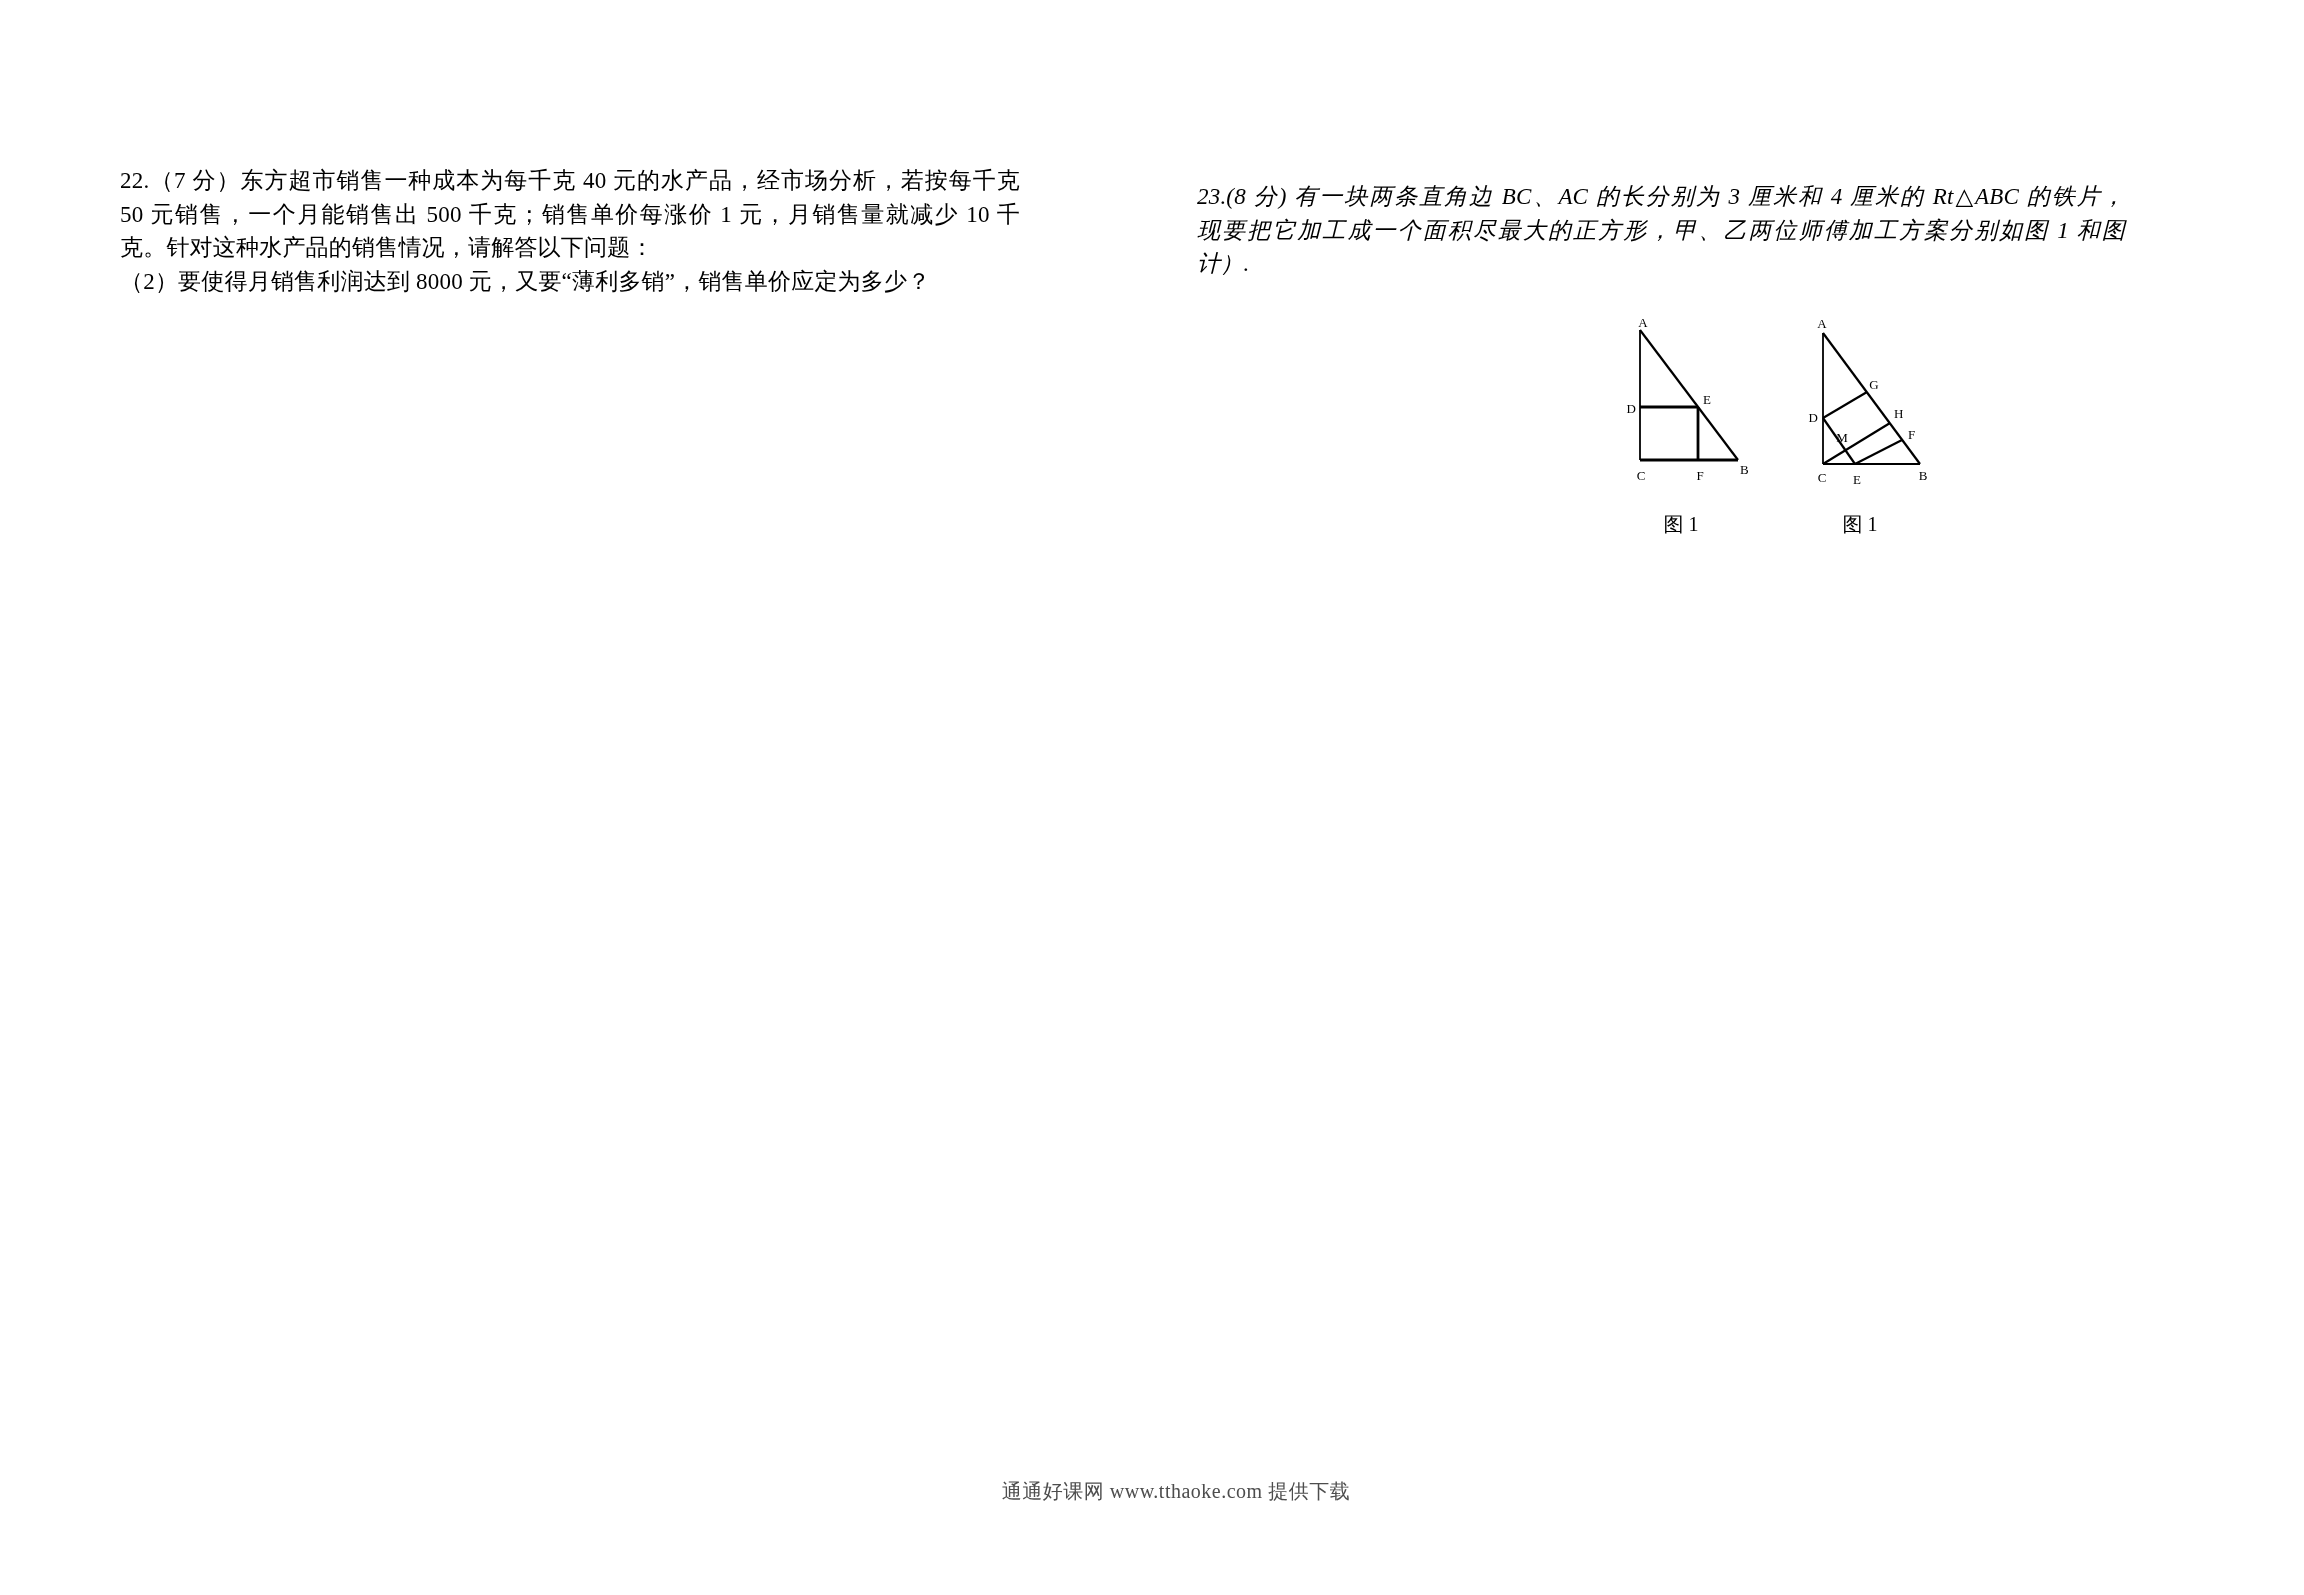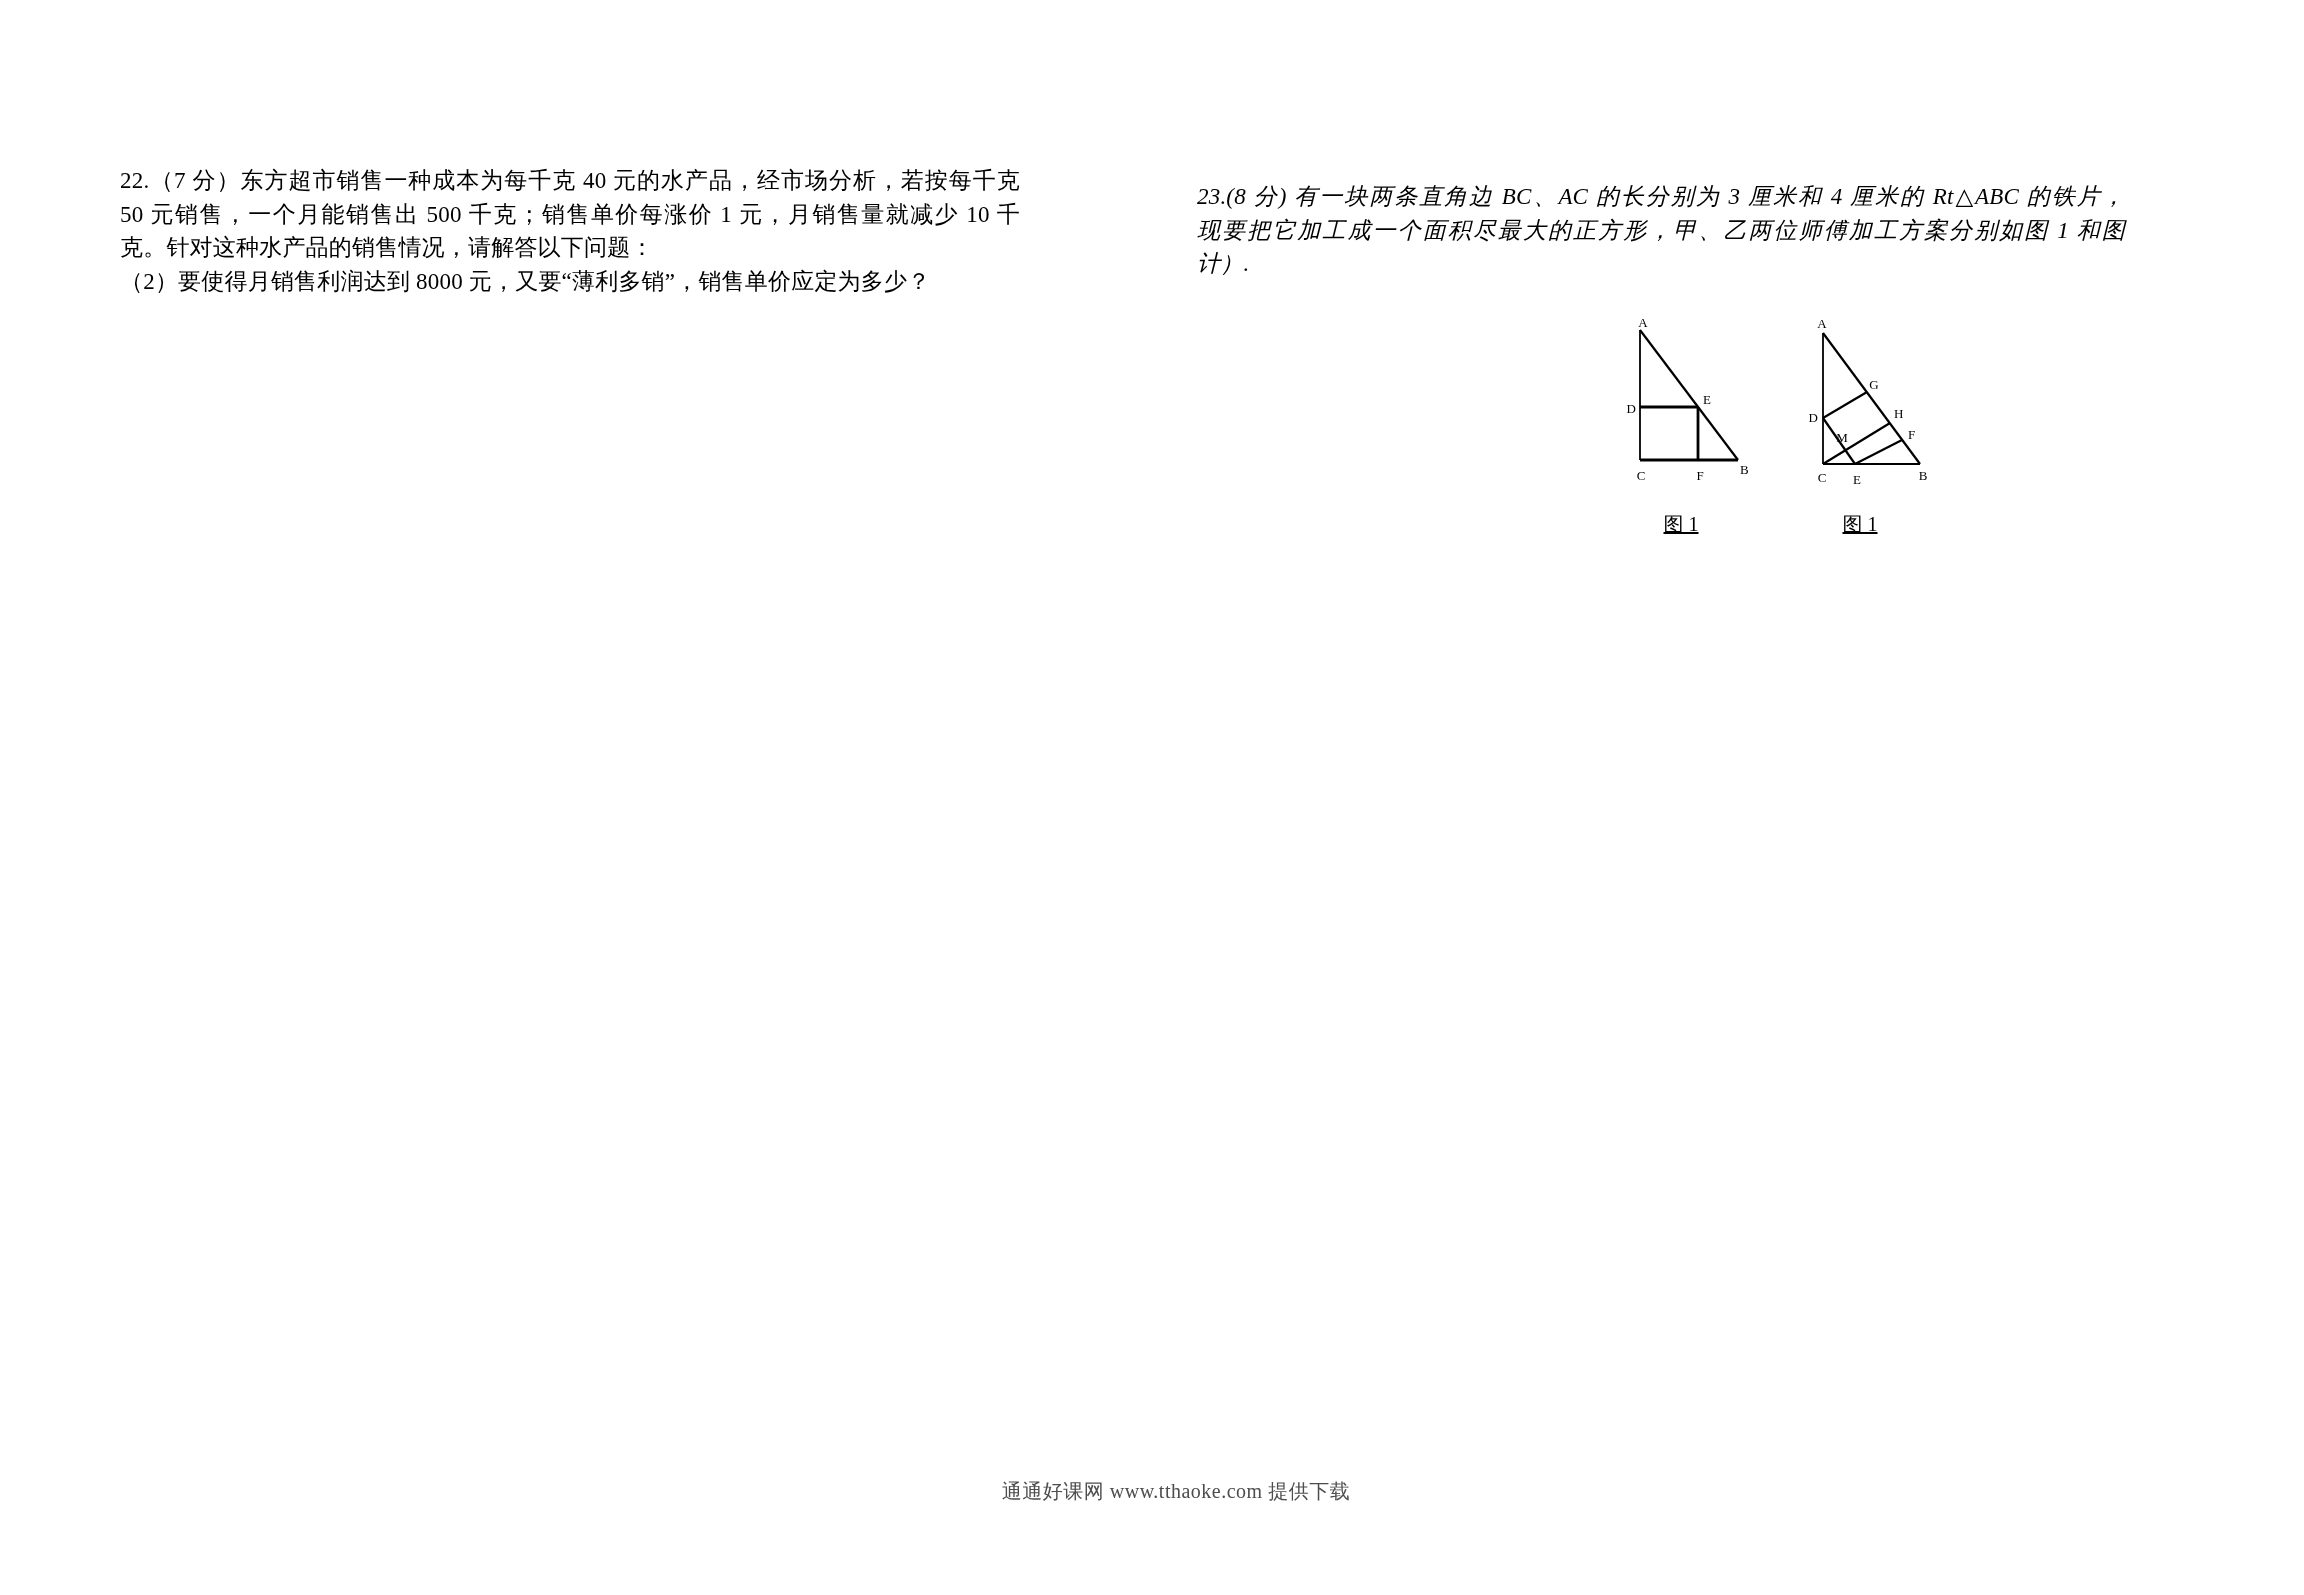--- a/index.html
+++ b/index.html
@@ -25,21 +25,20 @@
     text-align:justify;
     text-align-last:justify;
     text-justify:inter-character;
   }
   .figwrap{position:absolute;}
   .figcap{
     position:absolute;
     font-size:20px;
     text-align:center;
     line-height:24px;
-    text-decoration:underline;
   }
   svg text{
     font-family:"Liberation Serif","DejaVu Serif",serif;
     font-size:13px;
     fill:#000;
   }
   #footer{
     position:absolute;
     left:0;top:1478px;width:2304px;
     text-align:center;

